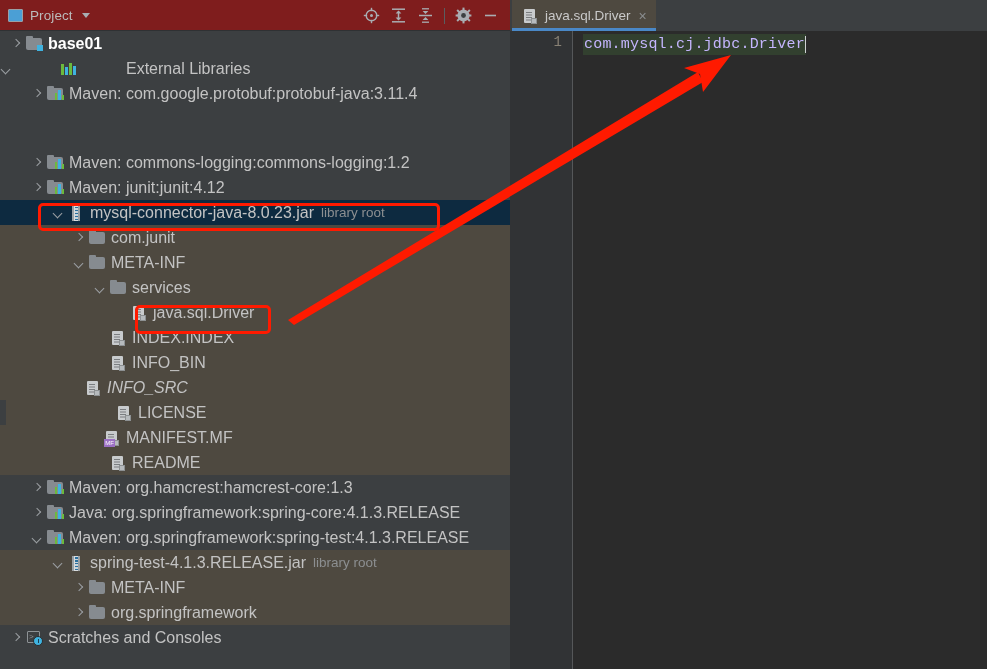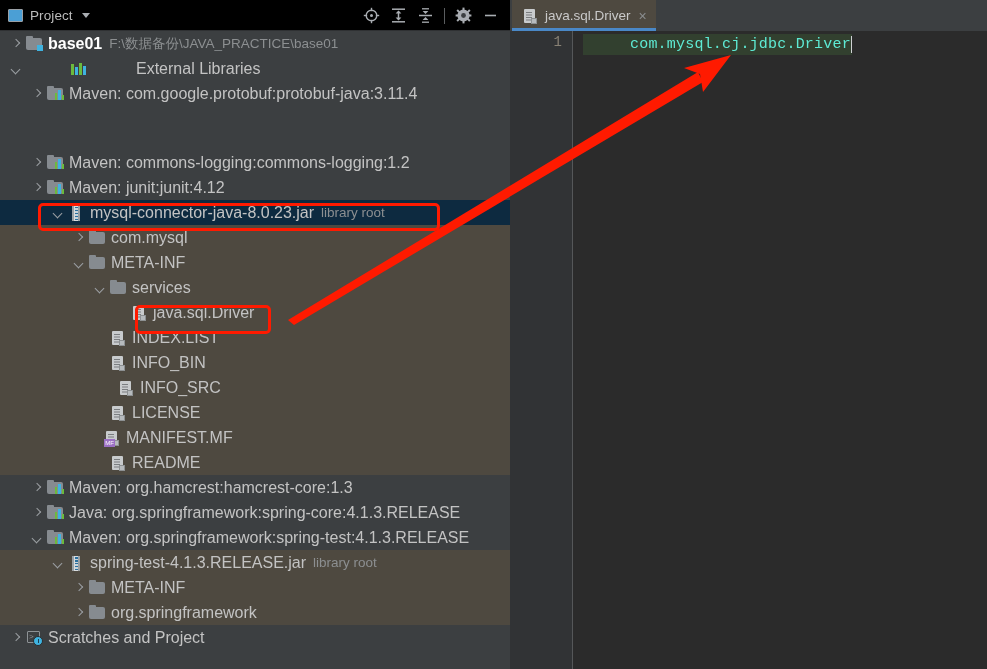--- a/index.html
+++ b/index.html
@@ -11,21 +11,21 @@
   }
   #root{position:relative;width:987px;height:669px;}
 
   
   #project-panel{
     position:absolute;left:0;top:0;width:510px;height:669px;
     background:#3c3f41;
   }
   #panel-header{
     position:relative;height:31px;width:510px;
-    background:#000000;
+    background:#7f1d1d;
     border-bottom:1px solid #2f3133;
     box-sizing:border-box;
     padding-left:48px;
   }
   #panel-title-group{
     position:absolute;left:8px;top:0;height:31px;display:flex;align-items:center;gap:7px;
   }
   .proj-glyph{
     width:15px;height:13px;border:1.6px solid #9aa0a6;border-radius:1px;
     background:#4b9fd5;box-sizing:border-box;display:block;
@@ -151,21 +151,21 @@
   #lineno{
     position:absolute;right:10px;top:3px;font-family:"Liberation Mono",monospace;
     font-size:14px;color:#888174;
   }
   #code-area{position:absolute;left:64px;top:31px;width:413px;height:638px;background:#2b2b2b;}
   #code-line{
     position:absolute;left:9px;top:3px;height:21px;display:flex;align-items:center;
     background:#32402f;padding:0 0 0 1px;
   }
   #code-text{
-    font-family:"Liberation Mono",monospace;font-size:15px;color:#5eead4;letter-spacing:.2px;padding-left:46px;
+    font-family:"Liberation Mono",monospace;font-size:15px;color:#c4b5fd;letter-spacing:.2px;
   }
   #caret{display:inline-block;width:1.5px;height:17px;background:#cfd2d4;margin-left:0px;}
 
   
   #anno{position:absolute;left:0;top:0;width:987px;height:669px;pointer-events:none;}
   .redbox{position:absolute;border:3.5px solid #ff1a00;border-radius:5px;box-sizing:border-box;}
 </style>
 </head>
 <body>
 
@@ -236,23 +236,22 @@
 
     <div id="tree">
         <div class="row" style="padding-left: 10px;">
           <span class="arrow r"></span>
           <span class="ico">
             <span class="ic-folder">
               <span class="mod-dot"></span>
             </span>
           </span>
           <span class="label bold">base01</span>
-          <span class="sublabel">F:\数据备份\JAVA_PRACTICE\base01</span>
-        </div>
-        <div class="row" style="padding-left: 10px; gap: 44px;">
+        </div>
+        <div class="row" style=" gap: 44px;">
           <span class="arrow d"></span>
           <span class="ico">
             <span class="ic-lib">
               <i style="height:11px;background:#6cbb3c"></i>
               <i style="height:8px;background:#3fb3e0"></i>
               <i style="height:12px;background:#6cbb3c"></i>
               <i style="height:9px;background:#3fb3e0"></i>
             </span>
           </span>
           <span class="label">External Libraries</span>
@@ -302,21 +301,21 @@
             <span class="ic-jar"></span>
           </span>
           <span class="label">mysql-connector-java-8.0.23.jar</span>
           <span class="sublabel">library root</span>
         </div>
         <div class="row olive" style="padding-left: 73px;">
           <span class="arrow r"></span>
           <span class="ico">
             <span class="ic-folder"></span>
           </span>
-          <span class="label">com.mysql</span>
+          <span class="label">com.junit</span>
         </div>
         <div class="row olive" style="padding-left: 73px;">
           <span class="arrow d"></span>
           <span class="ico">
             <span class="ic-folder"></span>
           </span>
           <span class="label">META-INF</span>
         </div>
         <div class="row olive" style="padding-left: 94px;">
           <span class="arrow d"></span>
@@ -330,37 +329,37 @@
           <span class="ico">
             <span class="ic-file"></span>
           </span>
           <span class="label">java.sql.Driver</span>
         </div>
         <div class="row olive" style="padding-left: 94px;">
           <span class="arrow none"></span>
           <span class="ico">
             <span class="ic-file"></span>
           </span>
-          <span class="label">INDEX.LIST</span>
+          <span class="label">INDEX.INDEX</span>
         </div>
         <div class="row olive" style="padding-left: 94px;">
           <span class="arrow none"></span>
           <span class="ico">
             <span class="ic-file"></span>
           </span>
           <span class="label">INFO_BIN</span>
         </div>
-        <div class="row olive" style="padding-left: 102px;">
+        <div class="row olive" style="padding-left: 69px; font-style: italic;">
           <span class="arrow none"></span>
           <span class="ico">
             <span class="ic-file"></span>
           </span>
           <span class="label">INFO_SRC</span>
         </div>
-        <div class="row olive" style="padding-left: 94px;">
+        <div class="row olive" style="padding-left: 94px; margin-left: 6px;">
           <span class="arrow none"></span>
           <span class="ico">
             <span class="ic-file"></span>
           </span>
           <span class="label">LICENSE</span>
         </div>
         <div class="row olive" style="padding-left: 88px;">
           <span class="arrow none"></span>
           <span class="ico">
             <span class="ic-file"></span>
@@ -437,21 +436,21 @@
           <span class="label">org.springframework</span>
         </div>
         <div class="row" style="padding-left: 10px;">
           <span class="arrow r"></span>
           <span class="ico">
             <span class="ic-scratch">
               <span class="sq">&gt;</span>
               <span class="clock"></span>
             </span>
           </span>
-          <span class="label">Scratches and Project</span>
+          <span class="label">Scratches and Consoles</span>
         </div>
       </div>
   </div>
 
   <div id="editor-area">
 
     <div id="tabbar">
       <div id="tab-driver">
         <span class="tab-ico">
           <span class="ic-file"></span>

